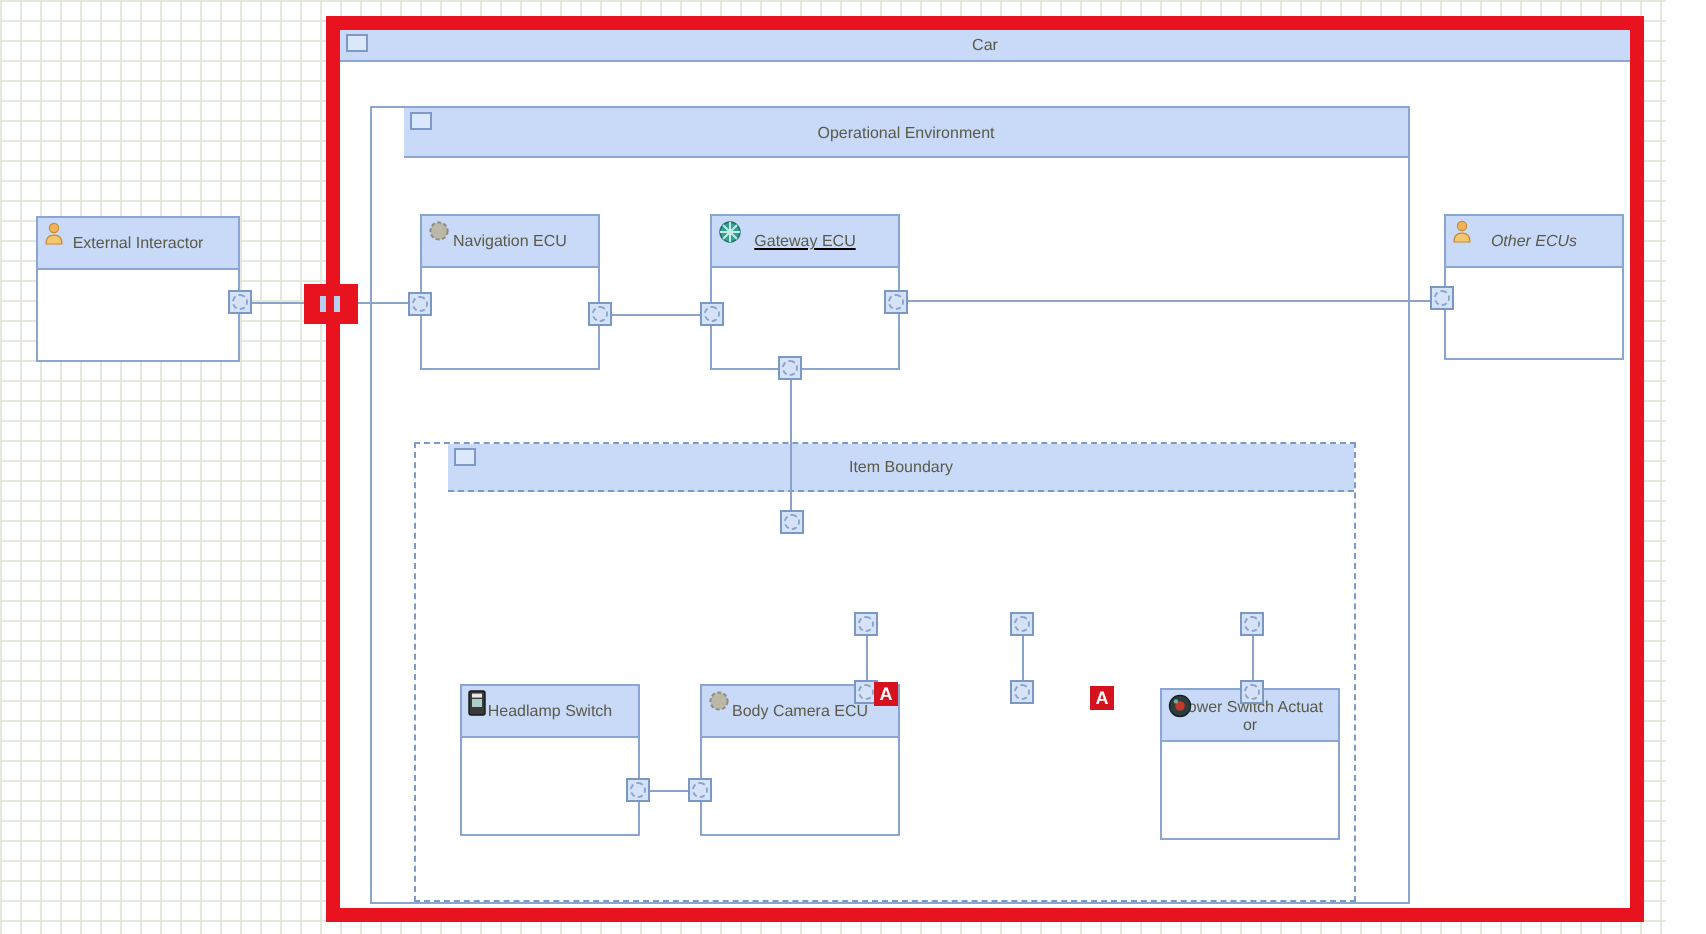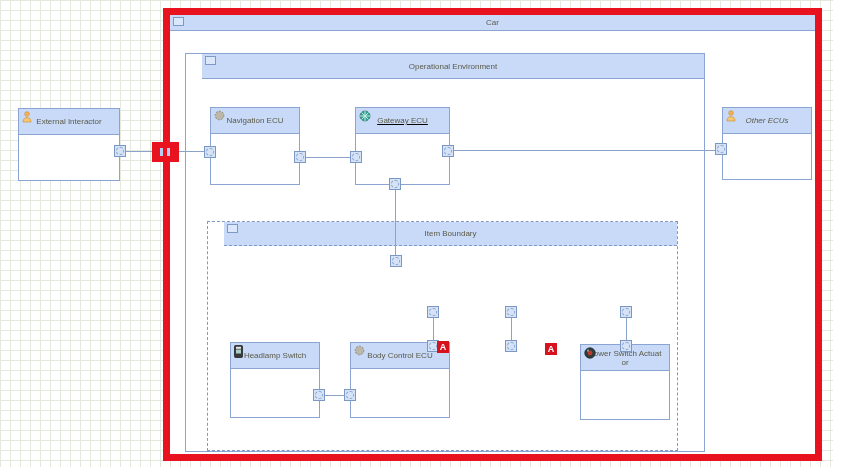--- a/index.html
+++ b/index.html
@@ -167,21 +167,21 @@
     </div>
   </div>
 
   <div class="node" style="left:350px;top:342px;width:100px;height:76px;">
     <div class="hdr">
       <span class="icon">
         <svg width="11" height="11" viewBox="0 0 11 11">
           <circle cx="5.5" cy="5.5" r="4.3" fill="#bcb8a8" stroke="#8f8c7f" stroke-width="1" stroke-dasharray="2,1.2"></circle>
         </svg>
       </span>
-      <span class="node-label">Body Control ECU</span>
+      <span class="node-label">Body Camera ECU</span>
     </div>
   </div>
 
 
   <div class="node" style="left:580px;top:344px;width:90px;height:76px;">
     <div class="hdr">
       <span class="icon">
         <svg width="12" height="12" viewBox="0 0 12 12">
           <circle cx="6" cy="6" r="5.3" fill="#2d3c3c" stroke="#121d1d" stroke-width="0.6"></circle>
           <circle cx="6" cy="6" r="2.4" fill="#c0392b"></circle>

